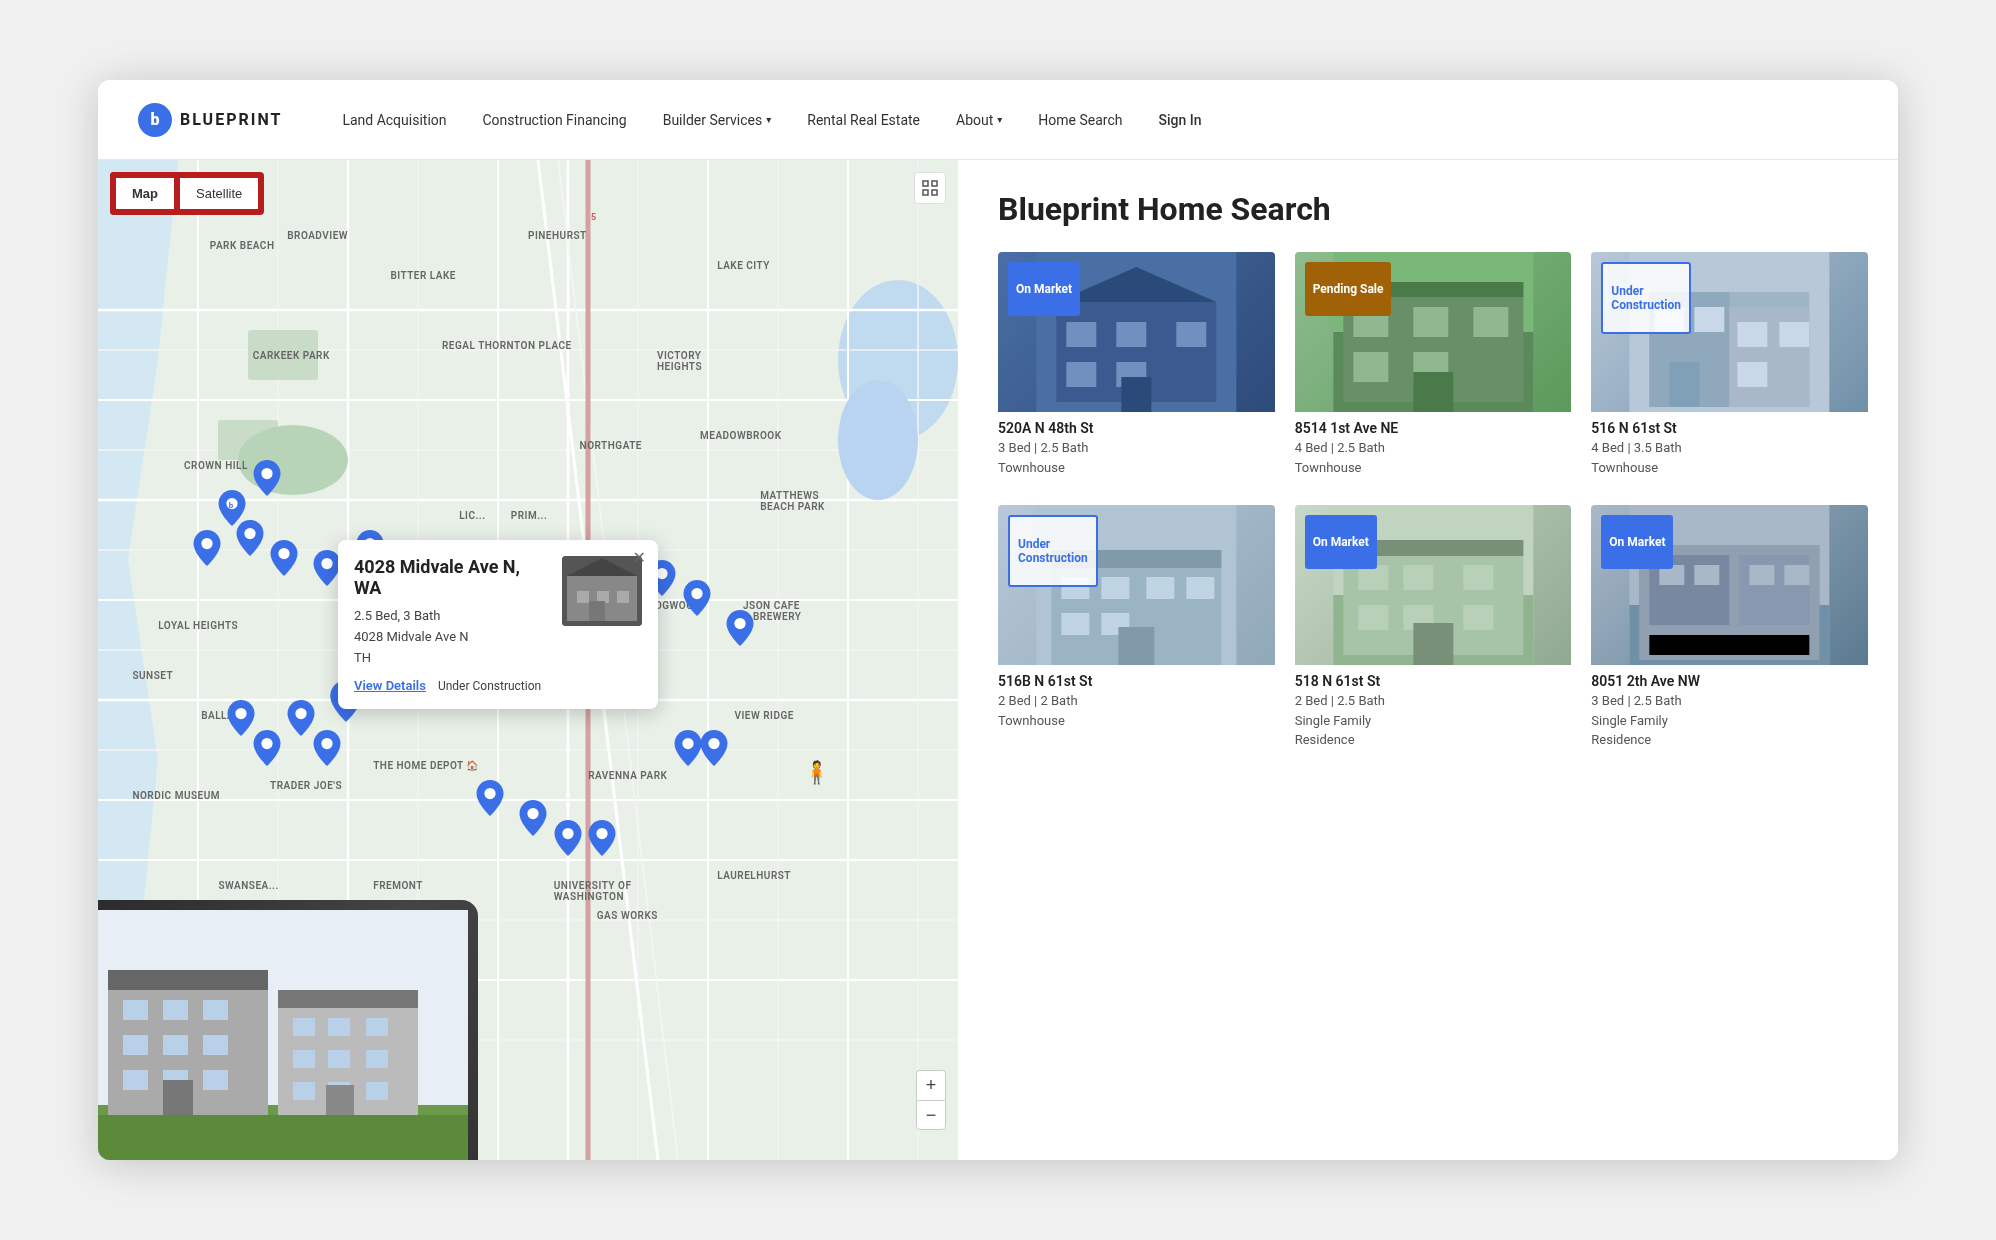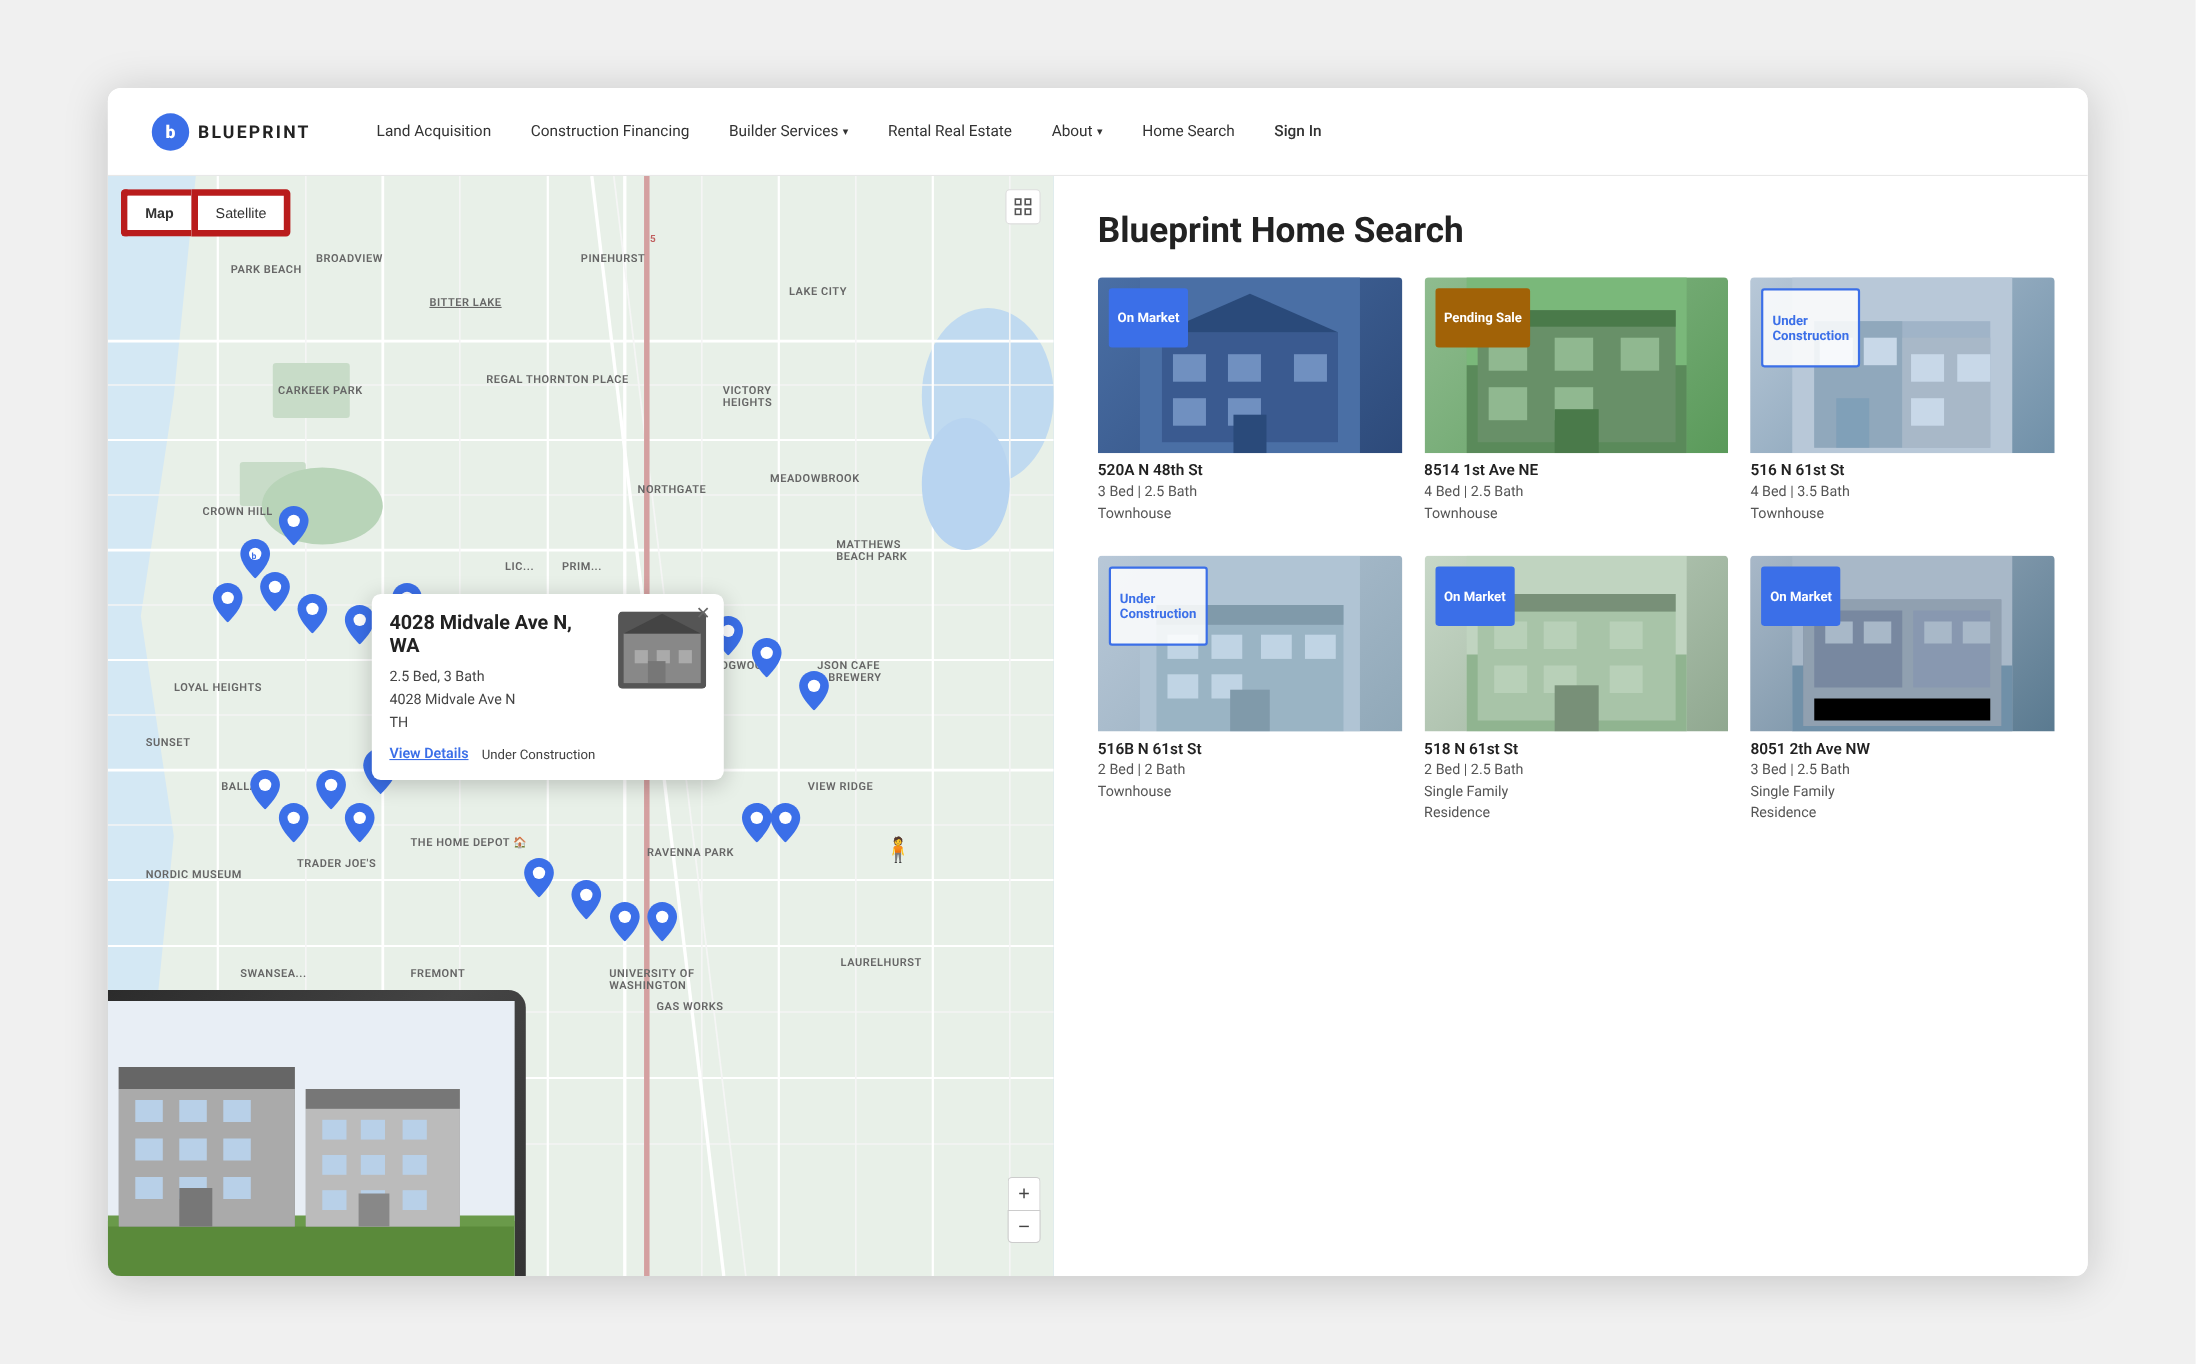--- a/index.html
+++ b/index.html
@@ -422,34 +422,34 @@
           <rect x="150" y="170" width="70" height="50" fill="#c8dcc8" rx="3"></rect>
           <rect x="120" y="260" width="60" height="40" fill="#c8dcc8" rx="3"></rect>
 
           <ellipse cx="195" cy="300" rx="55" ry="35" fill="#b8d4b8"></ellipse>
 
           <ellipse cx="780" cy="280" rx="40" ry="60" fill="#b8d4f0"></ellipse>
         </svg>
 
         <div>
           <span class="area-label" style="left:22%;top:7%;">BROADVIEW</span>
-          <span class="area-label" style="left:34%;top:11%;text-decoration:underline;">BITTER LAKE</span>
+          <span class="area-label" style="left:34%;top:11%;">BITTER LAKE</span>
           <span class="area-label" style="left:50%;top:7%;">PINEHURST</span>
           <span class="area-label" style="left:72%;top:10%;">LAKE CITY</span>
           <span class="area-label" style="left:65%;top:19%;">VICTORY<br>HEIGHTS</span>
           <span class="area-label" style="left:70%;top:27%;">MEADOWBROOK</span>
           <span class="area-label" style="left:77%;top:33%;">Matthews<br>Beach Park</span>
           <span class="area-label" style="left:10%;top:30%;">CROWN HILL</span>
           <span class="area-label" style="left:7%;top:46%;">LOYAL HEIGHTS</span>
           <span class="area-label" style="left:12%;top:55%;">BALLARD</span>
           <span class="area-label" style="left:32%;top:40%;">GREENWOOD</span>
           <span class="area-label" style="left:63%;top:44%;">WEDGWOOD</span>
           <span class="area-label" style="left:57%;top:61%;">Ravenna Park</span>
           <span class="area-label" style="left:53%;top:72%;">University of<br>Washington</span>
-          <span class="area-label" style="left:72%;top:71%;margin-left:47px;">LAURELHURST</span>
+          <span class="area-label" style="left:72%;top:71%;">LAURELHURST</span>
           <span class="area-label" style="left:4%;top:51%;">SUNSET</span>
           <span class="area-label" style="left:74%;top:55%;">VIEW RIDGE</span>
           <span class="area-label" style="left:13%;top:8%;">Park Beach</span>
           <span class="area-label" style="left:18%;top:19%;">Carkeek Park</span>
           <span class="area-label" style="left:32%;top:60%;">The Home Depot 🏠</span>
           <span class="area-label" style="left:20%;top:62%;">Trader Joe's</span>
           <span class="area-label" style="left:4%;top:63%;">Nordic Museum</span>
           <span class="area-label" style="left:40%;top:18%;">Regal Thornton Place</span>
           <span class="area-label" style="left:56%;top:28%;">NORTHGATE</span>
           <span class="area-label" style="left:42%;top:35%;">LIC...</span>

